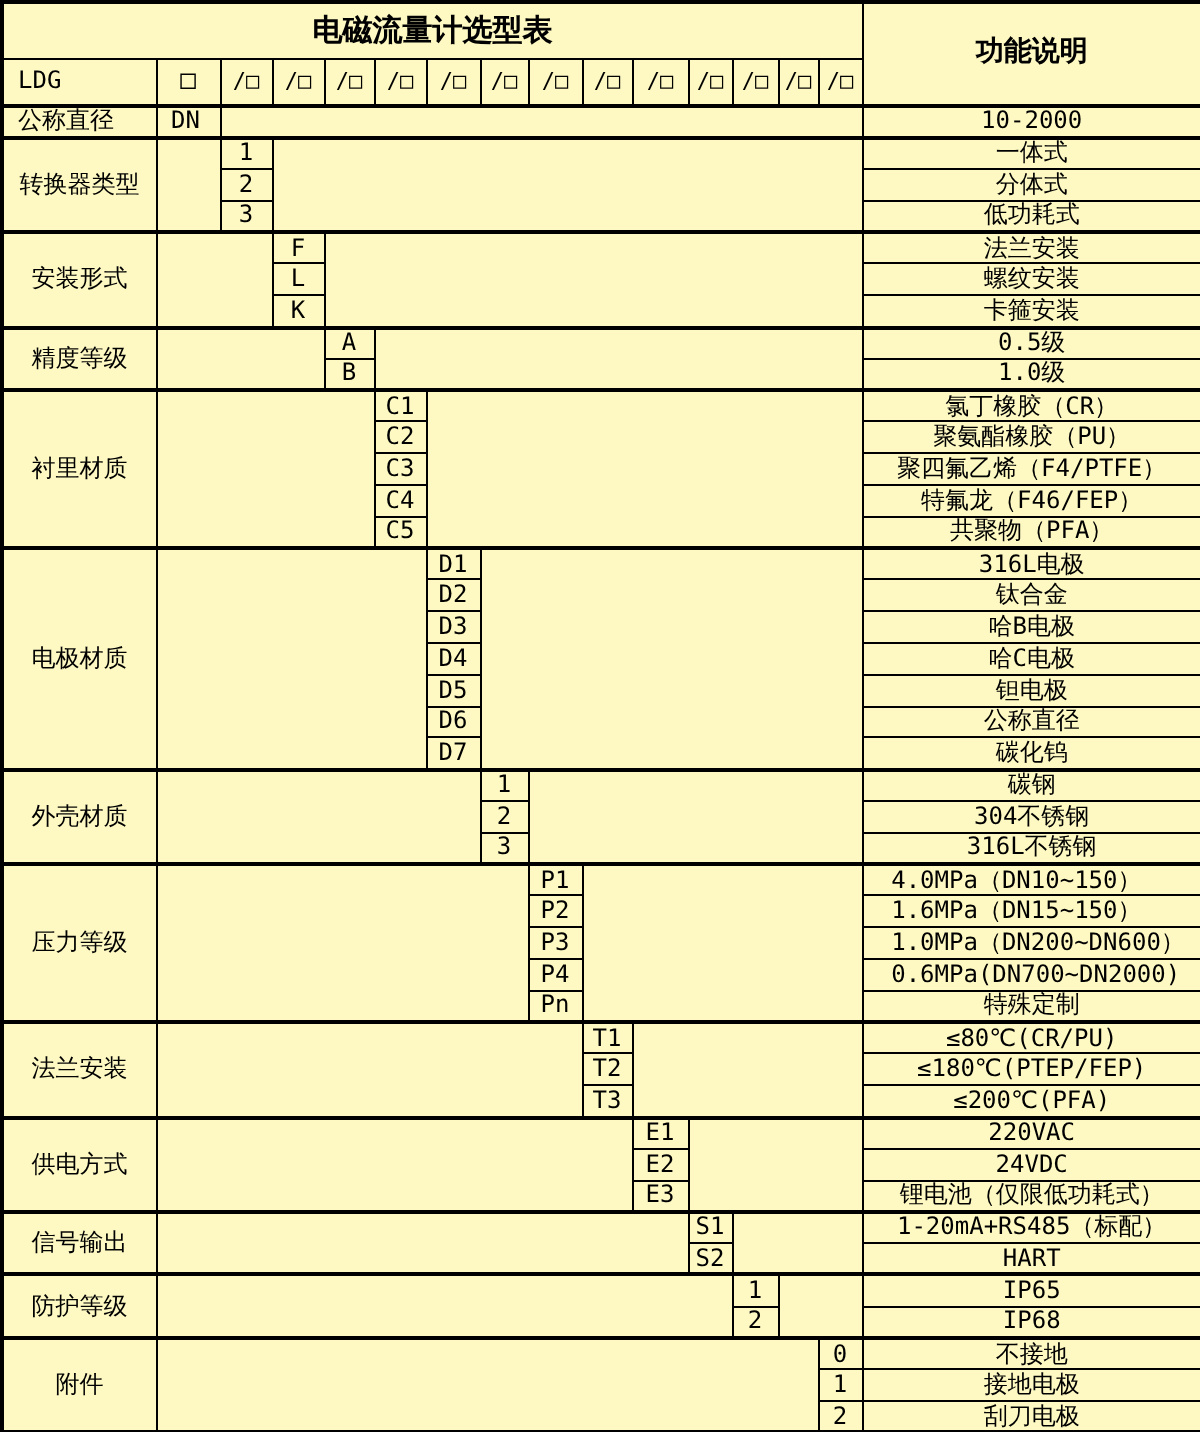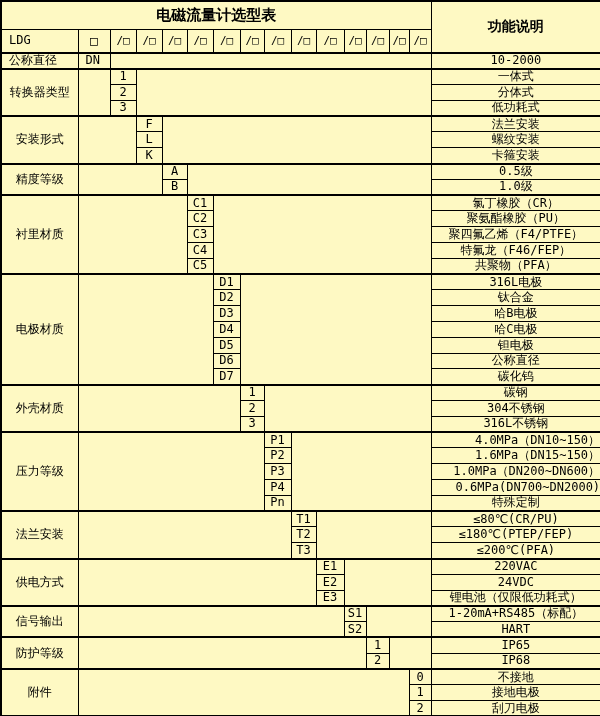--- a/index.html
+++ b/index.html
@@ -6,21 +6,21 @@
   #root{width:600px;height:716px;background:#fef9c3;}
   table{border-collapse:collapse;table-layout:fixed;width:600px;height:716px;
         border:2px solid #000;
         font-family:"DejaVu Sans Mono","DejaVu Sans",monospace;color:#000;}
   td{border:1px solid #000;padding:0;text-align:center;vertical-align:middle;
      font-size:12px;line-height:1.1;overflow:hidden;white-space:nowrap;}
   tr.group-start > td{border-top-width:2px;}
   td.title-cell{font-size:15px;font-weight:bold;}
   td.func-hdr{font-size:14px;font-weight:bold;}
   td.left{text-align:left;padding-left:7px;}
-  td.desc-left{text-align:right;padding-left:14px;}
+  td.desc-left{text-align:left;padding-left:14px;}
   td.model-box{font-size:13px;}
   td.code-slot{font-size:11px;}
   tr.row-title{height:28px;}
   tr.row-model{height:24px;}
   tr.data-row{height:15.8px;}
 </style>
 </head>
 <body>
 
 <div id="root">

